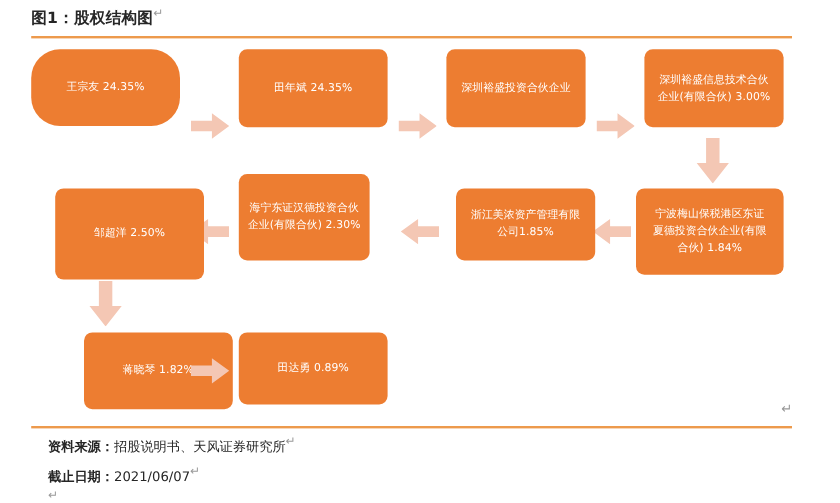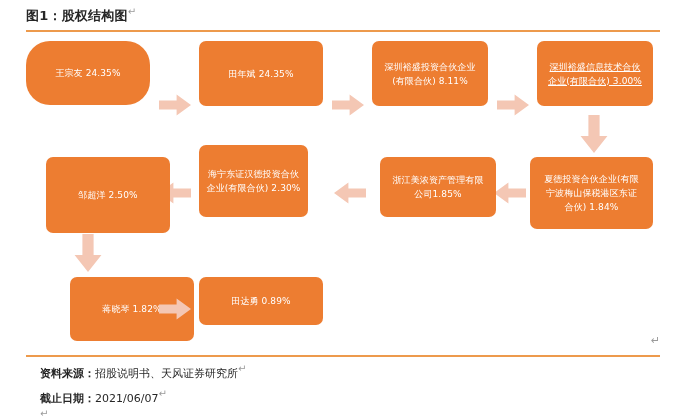--- a/index.html
+++ b/index.html
@@ -138,39 +138,38 @@
 
   <div class="node" style="left:199px; top:7px; width:124px; height:65px;justify-content:center;">
     <span>田年斌 24.35%</span>
   </div>
 
   <div class="arrow arrow-right" style="left:332px; top:60px; width:32px; height:22px;"></div>
 
   <div class="node" style="left:372px; top:7px; width:116px; height:65px;">
     <span>
       <span>深圳裕盛投资合伙企业</span>
-      <span>(有限合伙) 8.11%</span>
     </span>
   </div>
 
   <div class="arrow arrow-right" style="left:497px; top:60px; width:32px; height:22px;"></div>
 
-  <div class="node" style="left:537px; top:7px; width:116px; height:65px;text-decoration:underline;">
+  <div class="node" style="left:537px; top:7px; width:116px; height:65px;">
     <span>
       <span>深圳裕盛信息技术合伙</span>
       <span>企业(有限合伙) 3.00%</span>
     </span>
   </div>
 
   <div class="arrow arrow-down" style="left:580px; top:81px; width:28px; height:38px;"></div>
 
   <div class="node" style="left:530px; top:123px; width:123px; height:72px;">
     <span>
+      <span>宁波梅山保税港区东证</span>
       <span>夏德投资合伙企业(有限</span>
-      <span>宁波梅山保税港区东证</span>
       <span>合伙) 1.84%</span>
     </span>
   </div>
 
   <div class="arrow arrow-left" style="left:494px; top:148px; width:32px; height:22px;"></div>
 
   <div class="node" style="left:380px; top:123px; width:116px; height:60px;">
     <span>
       <span>浙江美浓资产管理有限</span>
       <span>公司1.85%</span>
@@ -193,21 +192,21 @@
   </div>
 
   <div class="arrow arrow-down" style="left:74px; top:200px; width:28px; height:38px;"></div>
 
   <div class="node" style="left:26px; top:243px; width:124px; height:64px;margin-left:44px;">
     <span>蒋晓琴 1.82%</span>
   </div>
 
   <div class="arrow arrow-right" style="left:159px; top:264px; width:32px; height:22px;"></div>
 
-  <div class="node" style="left:199px; top:243px; width:124px; height:48px;">
+  <div class="node" style="left:199px; top:243px; width:124px; height:60px;">
     <span>田达勇 0.89%</span>
   </div>
 
 </div>
 
 <div id="right-pilcrow">↵</div>
 <div id="footer-rule"></div>
 
 <div class="footer-line" id="footer-source">
   <span>资料来源：</span><span class="footer-value">招股说明书、天风证券研究所</span><span class="pilcrow">↵</span>

